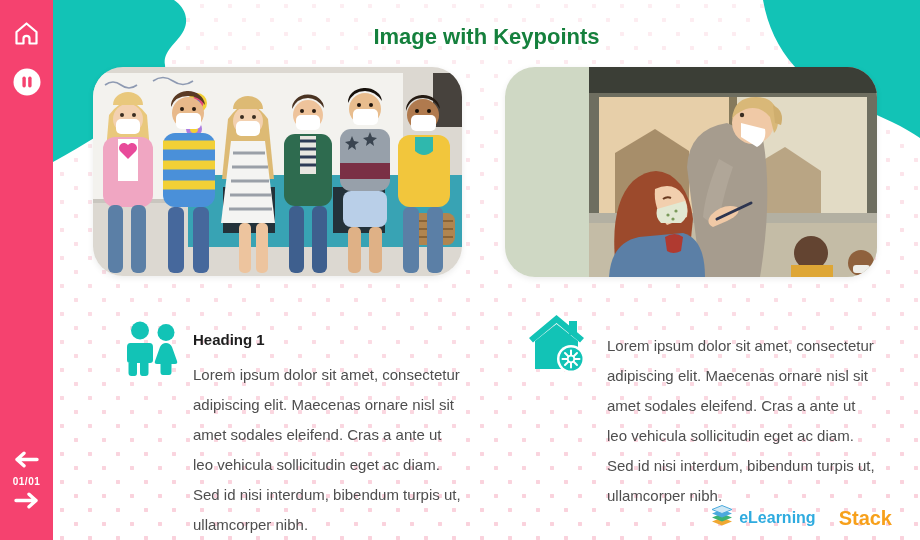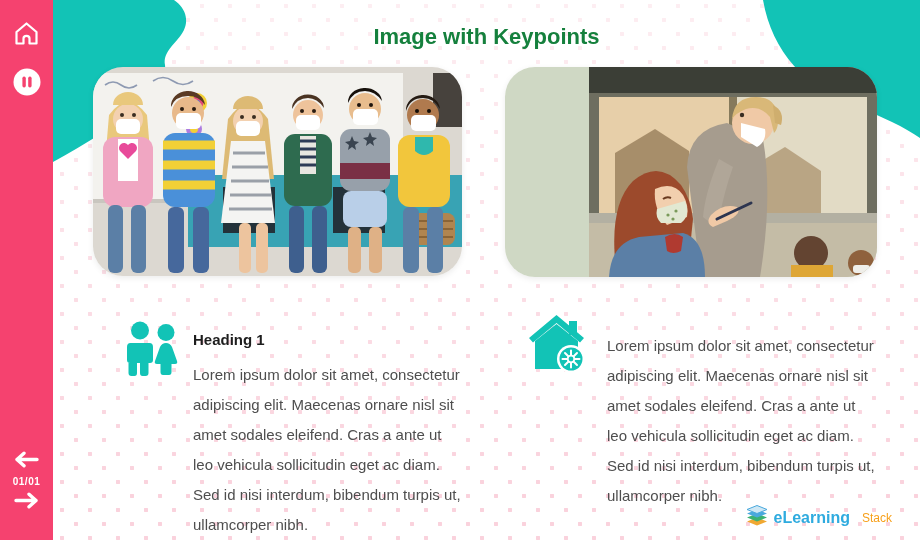--- a/index.html
+++ b/index.html
@@ -49,21 +49,21 @@
   #kp-2-icon{left:529px;top:315px;}
   .kp-text{position:absolute;z-index:3;width:272px;}
   #kp-1-text{left:193px;top:331px;}
   #kp-2-text{left:607px;top:331px;}
   .kp-heading{font-size:15px;font-weight:700;color:#1e1e1e;margin:0 0 12px 0;}
   .kp-body{font-size:15px;line-height:30px;color:#4e4e4e;margin:0;}
 
   
   #brand{position:absolute;right:28px;bottom:8px;display:flex;align-items:center;gap:4px;z-index:4;}
   #brand .word1{color:#2fabdf;font-size:16px;font-weight:700;}
-  #brand .word2{color:#f7a01b;font-size:12px;font-weight:400;margin-left:8px;}
+  #brand .word2{color:#f7a01b;font-size:20px;font-weight:700;margin-left:19px;}
 </style>
 </head>
 <body>
 
 <div id="stage">
 
   <div id="main"></div>
 
   <svg id="blob-left" class="blob" width="150" height="168" viewBox="0 0 150 168">
     <path d="M0,0 L121,0 C134,9 137,23 128,35 C119,47 110,53 112,65 C114,81 101,97 83,110 C61,126 33,144 0,162 Z" fill="#12c3b6"></path>

